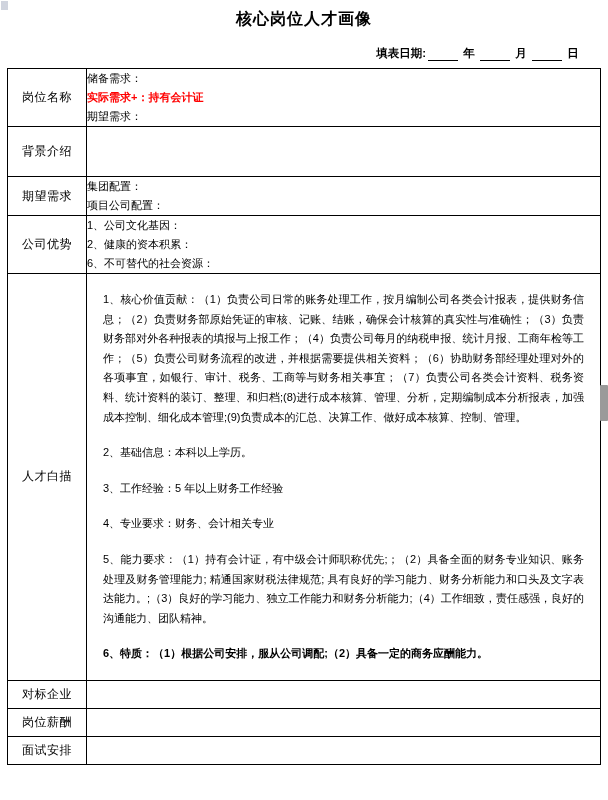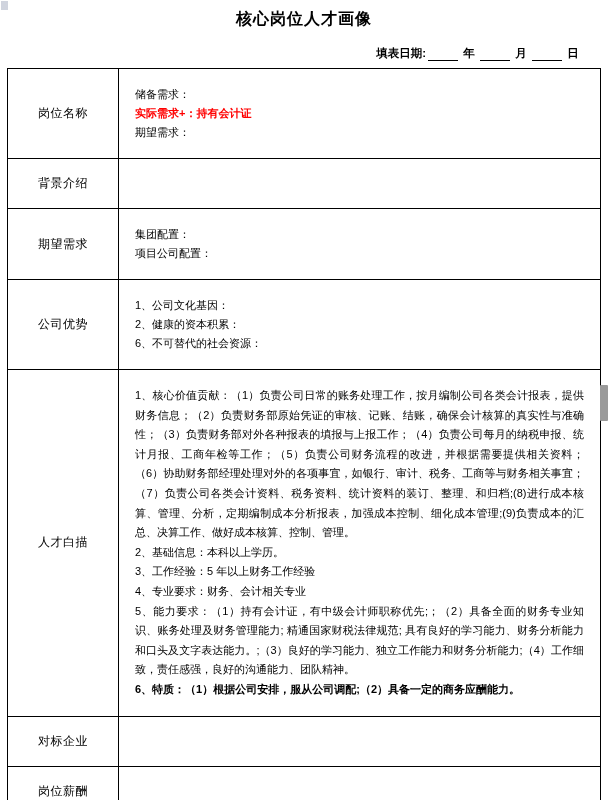--- a/index.html
+++ b/index.html
@@ -63,21 +63,21 @@
   table.form {
     border-collapse: collapse;
     width: 594px;
     margin-left: 7px;
     margin-top: 7px;
     table-layout: fixed;
   }
   table.form td {
     border: 1.1px solid #000000;
     vertical-align: middle;
-    padding: 16px;
+    padding: 0;
   }
   td.label {
     width: 78px;
     text-align: center;
     font-size: 12px;
     font-weight: normal;
     letter-spacing: 0.5px;
   }
   td.value {
     padding: 5px 4px 5px 6px;
@@ -97,21 +97,21 @@
   td.talent {
     padding: 6px 5px 6px 6px;
     font-size: 11px;
     line-height: 19.6px;
     text-align: justify;
     text-justify: inter-ideograph;
     vertical-align: top;
   }
   .tp-para {
     display: block;
-    margin: 0;
+    margin: 16px;
     text-align: justify;
     text-justify: inter-ideograph;
   }
   .tp-bold { font-weight: bold; }
 
   .row-h-empty { height: 50px; }
   .row-h-small { height: 28px; }
 
   
   .scrollbar-track {

